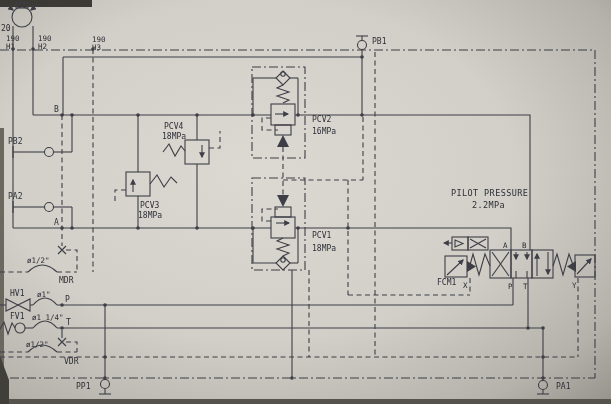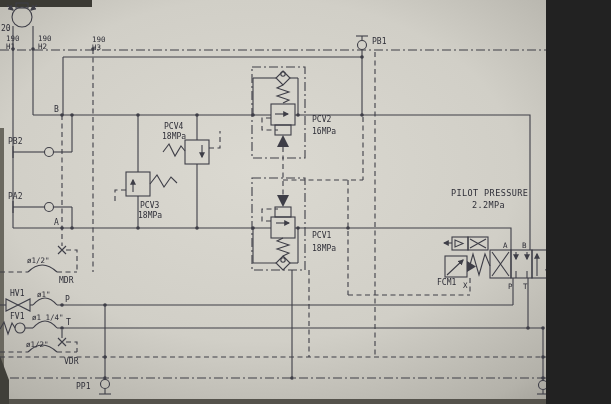--- a/index.html
+++ b/index.html
@@ -1,16 +1,16 @@
 <!DOCTYPE html>
 <html><head>
 <meta charset="utf-8">
 <style>
   html,body{margin:0;padding:0;background:#222;}
-  .stage{position:relative;width:546px;height:404px;overflow:hidden;}
+  .stage{position:relative;width:611px;height:404px;overflow:hidden;}
   svg{display:block;}
   svg text{font-family:"DejaVu Sans Mono","Liberation Mono",monospace;fill:#2e2e37;}
   .ln{stroke:#3e3e47;stroke-width:1.1;fill:none;stroke-linecap:butt;}
   .dash{stroke-dasharray:5 3.5;}
   .dashdot{stroke-dasharray:9 3 2 3;}
   .t{font-size:8px;}
   .ts{font-size:7.5px;}
   .tb{font-size:8.5px;letter-spacing:.4px;}
   .fl{fill:#3e3e47;stroke:none;}
   .nofill{fill:none;}

